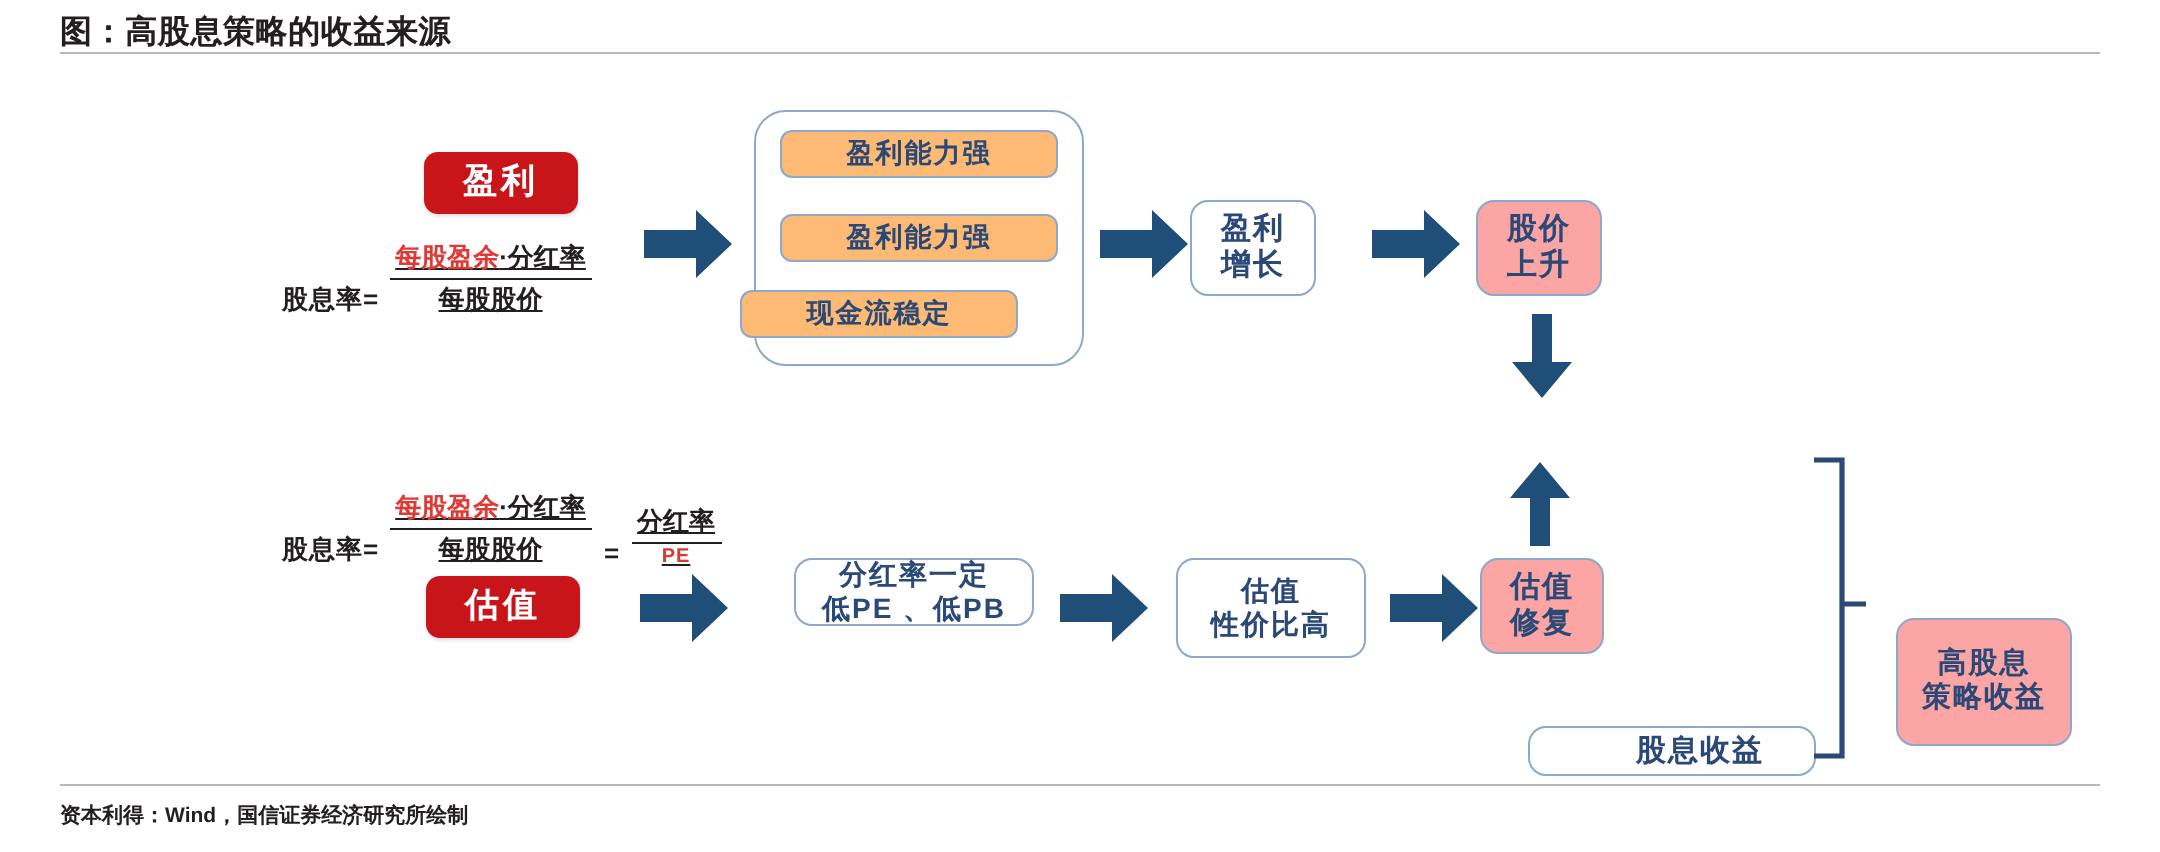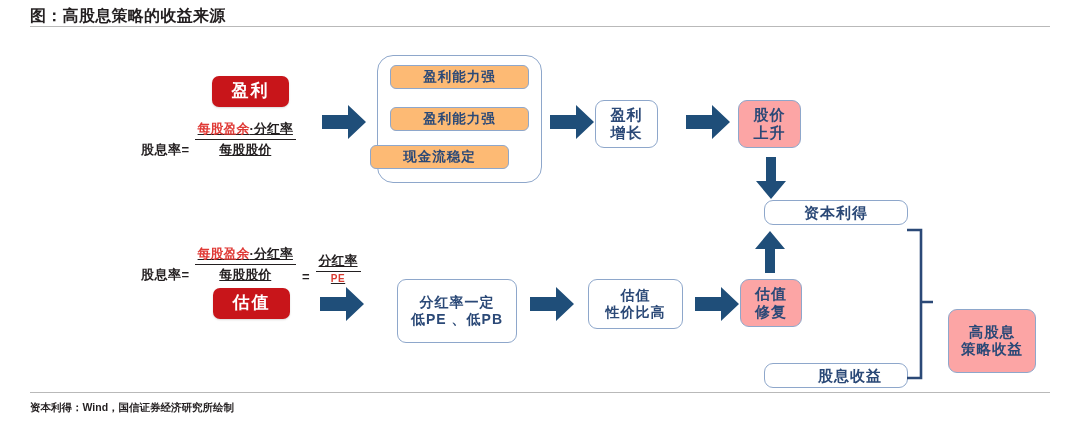--- a/index.html
+++ b/index.html
@@ -121,21 +121,20 @@
 
   <div class="node blue-fill" style="left:738px;top:100px;width:63px;height:48px;white-space:pre;"><span>股价
 上升</span></div>
 
   <div class="arrow" style="left:756px;top:157px;">
     <svg width="30" height="42" viewBox="0 0 30 42">
         <path d="M10 0 H20 V24 H30 L15 42 L0 24 H10 Z" fill="#1f4e79"></path>
       </svg>
   </div>
 
-  <div class="node blue-outline" style="left:764px;top:200px;width:144px;height:25px;">资本利得</div>
 
   <div class="arrow" style="left:755px;top:231px;">
     <svg width="30" height="42" viewBox="0 0 30 42">
         <path d="M15 0 L30 18 H20 V42 H10 V18 H0 Z" fill="#1f4e79"></path>
       </svg>
   </div>
 
   <div class="formula" style="left:141px;top:245px;">
     <span class="lead">股息率=</span>
     <span class="frac">
@@ -150,21 +149,21 @@
   </div>
 
   <div class="node red-box" style="left:213px;top:288px;width:77px;height:31px;">估值</div>
 
   <div class="arrow" style="left:320px;top:287px;">
     <svg width="44" height="34" viewBox="0 0 44 34">
         <path d="M0 10 H26 V0 L44 17 L26 34 V24 H0 Z" fill="#1f4e79"></path>
       </svg>
   </div>
 
-  <div class="node blue-outline" style="left:397px;top:279px;width:120px;height:64px;white-space:pre;font-size:14px;"><span>分红率一定
+  <div class="node blue-outline" style="left:397px;top:279px;width:120px;height:34px;white-space:pre;font-size:14px;"><span>分红率一定
 低PE 、低PB</span></div>
 
   <div class="arrow" style="left:530px;top:287px;">
     <svg width="44" height="34" viewBox="0 0 44 34">
         <path d="M0 10 H26 V0 L44 17 L26 34 V24 H0 Z" fill="#1f4e79"></path>
       </svg>
   </div>
 
   <div class="node blue-outline" style="left:588px;top:279px;width:95px;height:50px;white-space:pre;font-size:14px;"><span>估值
 性价比高</span></div>

